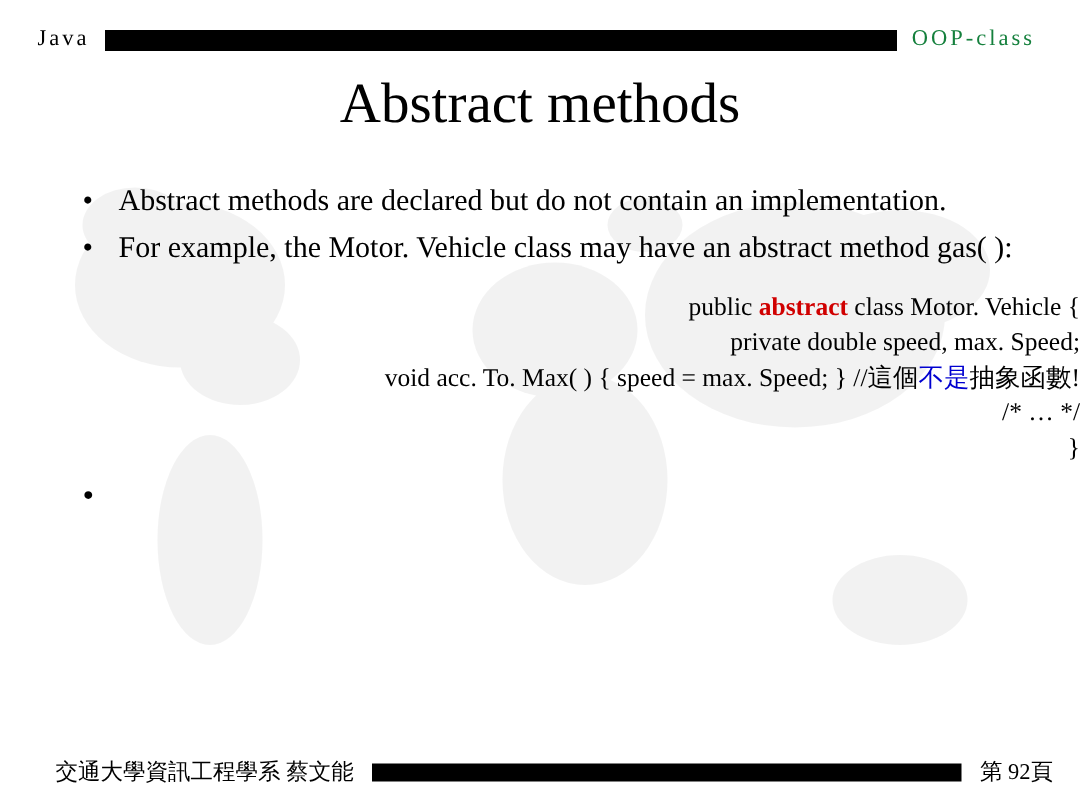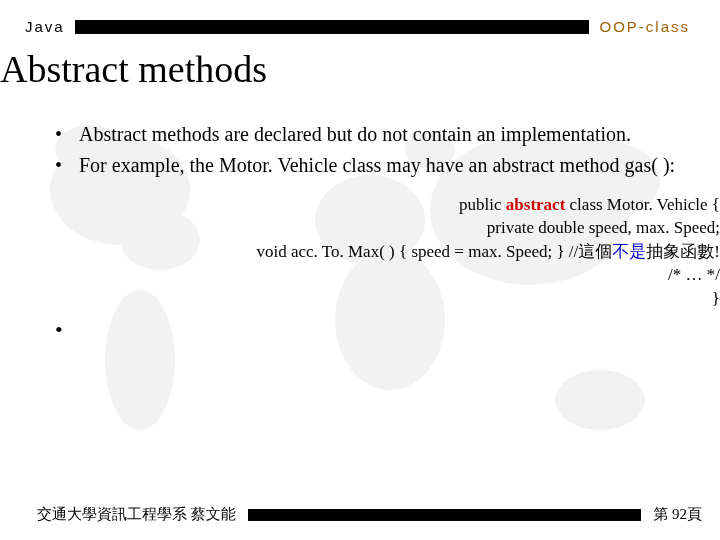--- a/index.html
+++ b/index.html
@@ -22,43 +22,43 @@
   }
   .bg-map svg { width: 100%; height: 100%; }
   .content { position: relative; z-index: 1; }
 
   .header-row {
     display: flex;
     align-items: center;
     padding: 18px 30px 0 25px;
   }
   .header-left {
-    font-family: Liberation Sans, sans-serif;
+    font-family: Liberation Serif, serif;
     font-size: 15px;
     letter-spacing: 2px;
     color: #000;
     white-space: nowrap;
   }
   .header-bar {
     flex: 1;
     height: 14px;
     background: #000;
     margin: 0 10px;
   }
   .header-right {
-    font-family: Liberation Sans, sans-serif;
+    font-family: Liberation Serif, serif;
     font-size: 15px;
     letter-spacing: 2px;
-    color: #a16207;
+    color: #15803d;
     white-space: nowrap;
     text-align: center;
   }
 
   .title {
-    text-align: left;
+    text-align: center;
     font-size: 38px;
     font-weight: normal;
     margin: 12px 0 30px 0;
   }
 
   .bullets {
     padding: 0 40px 0 55px;
     font-size: 20px;
     line-height: 1.35;
   }

